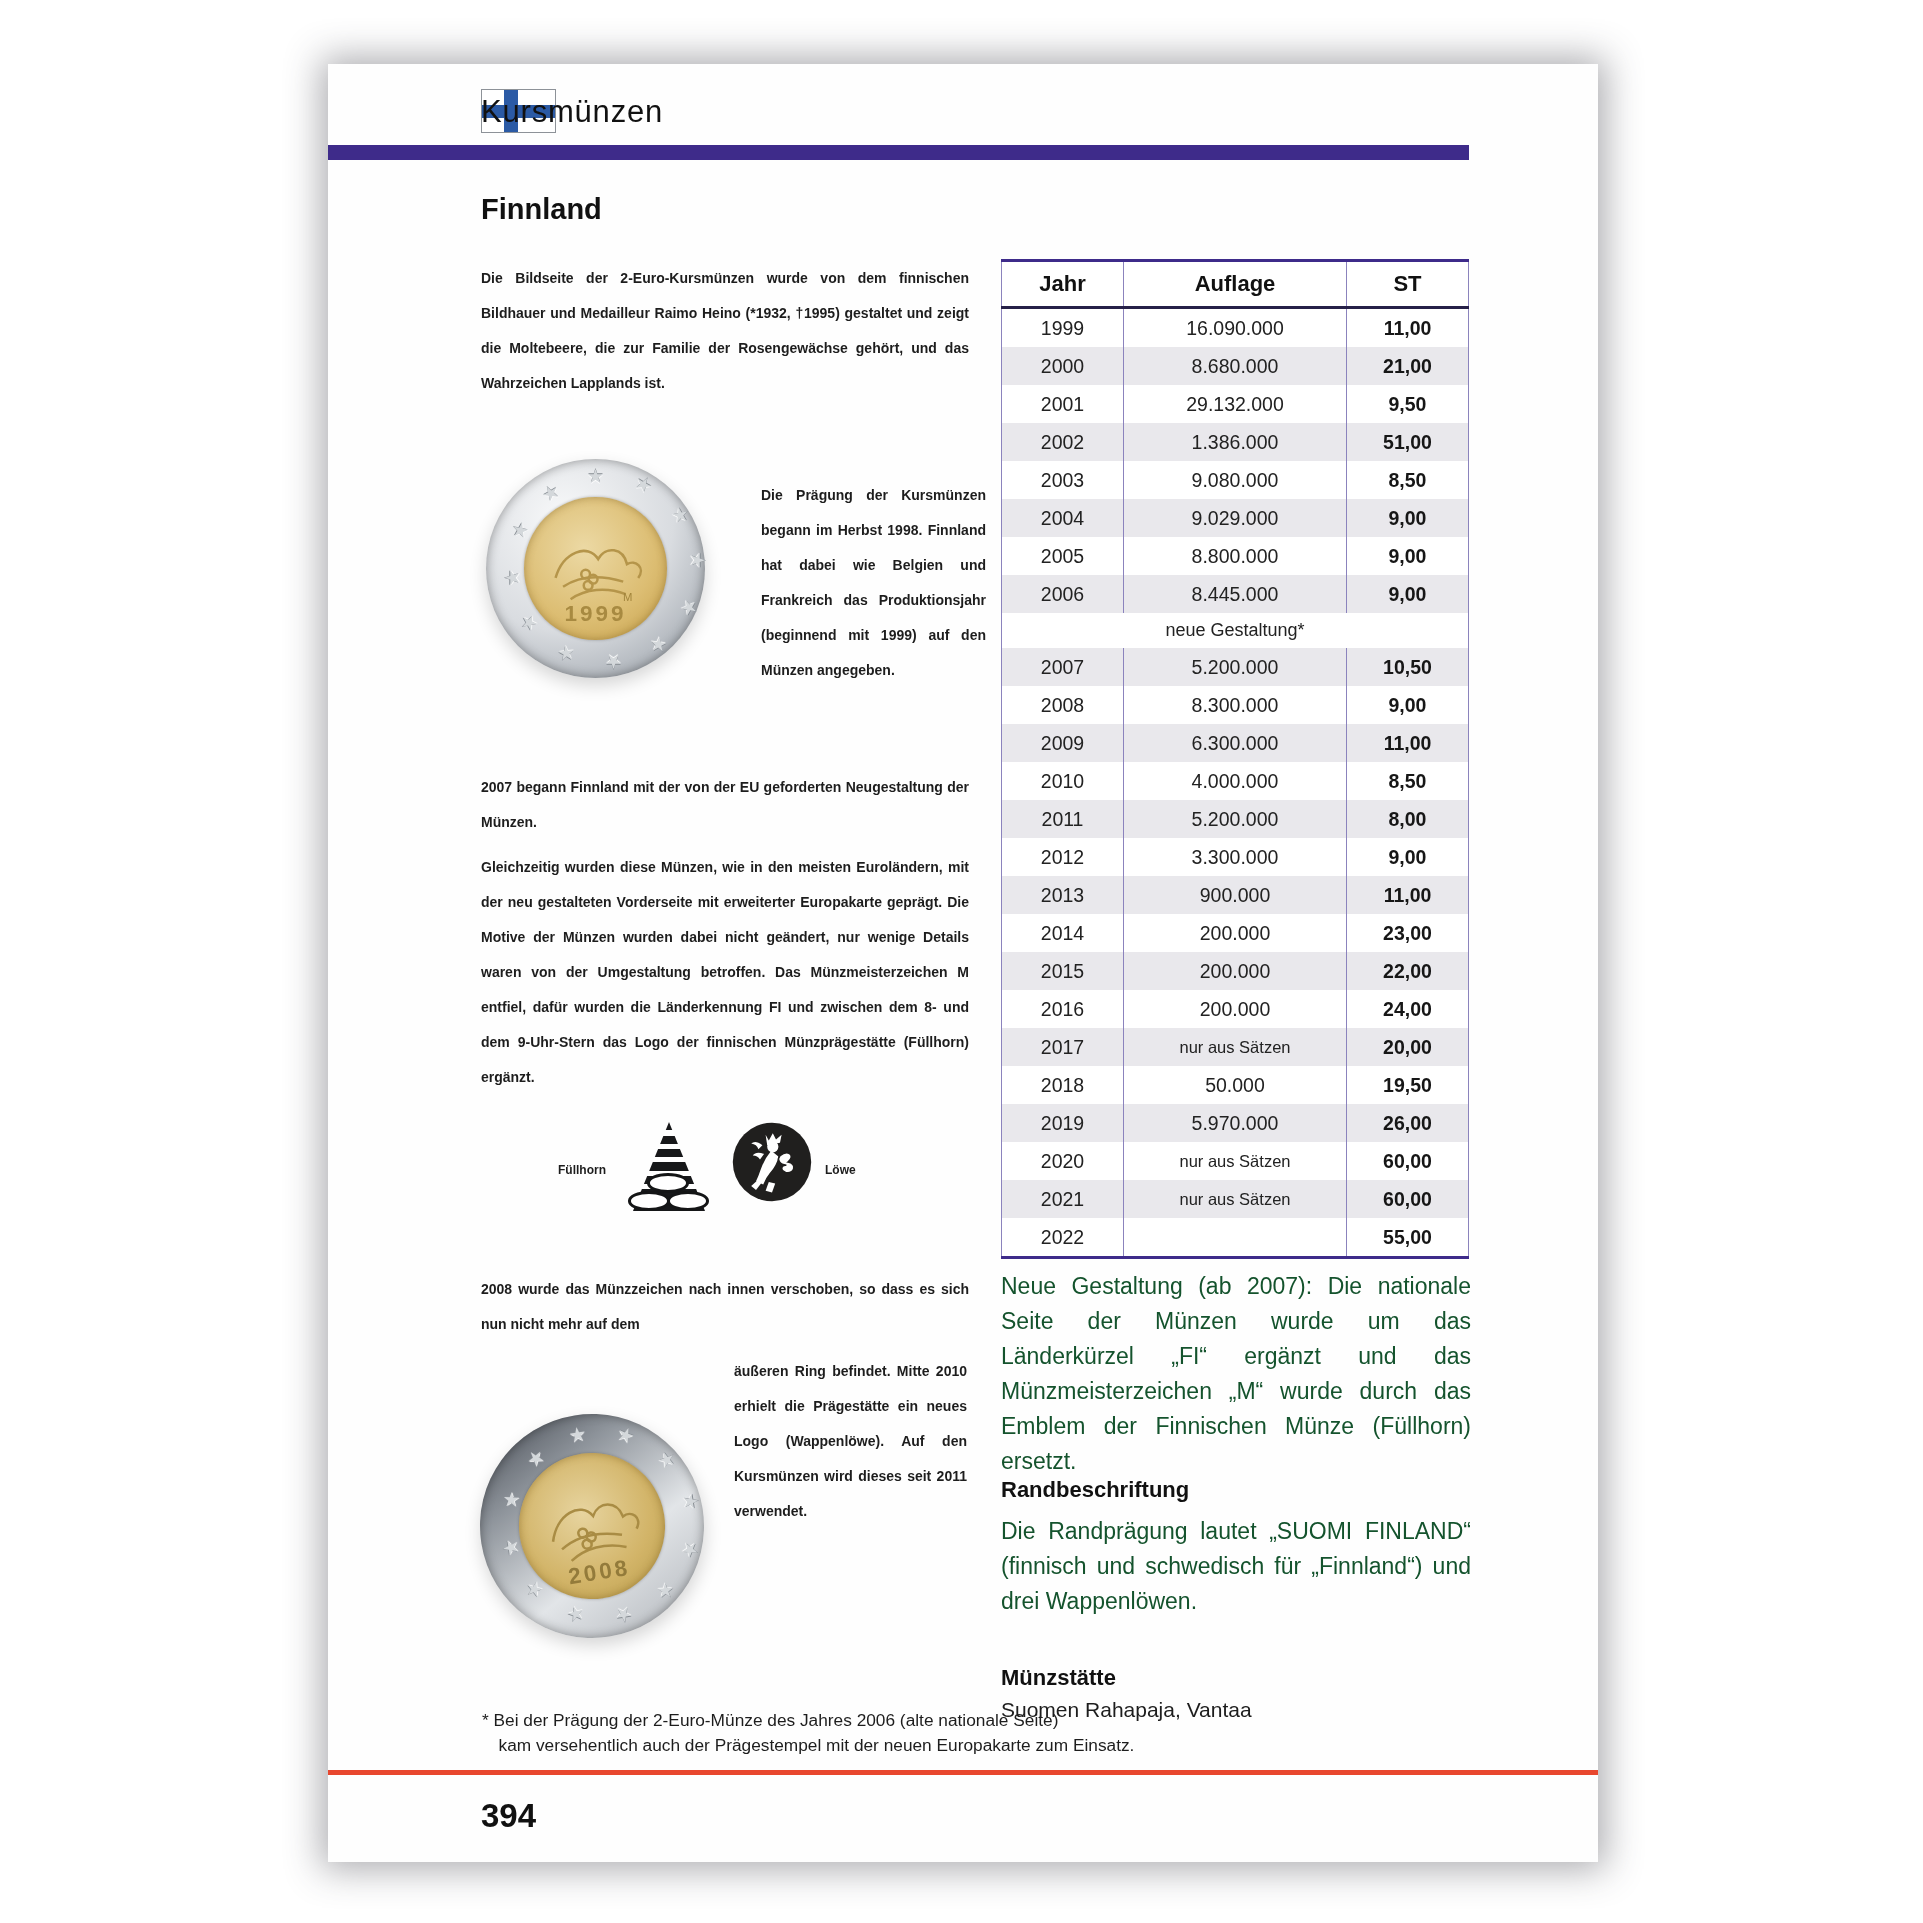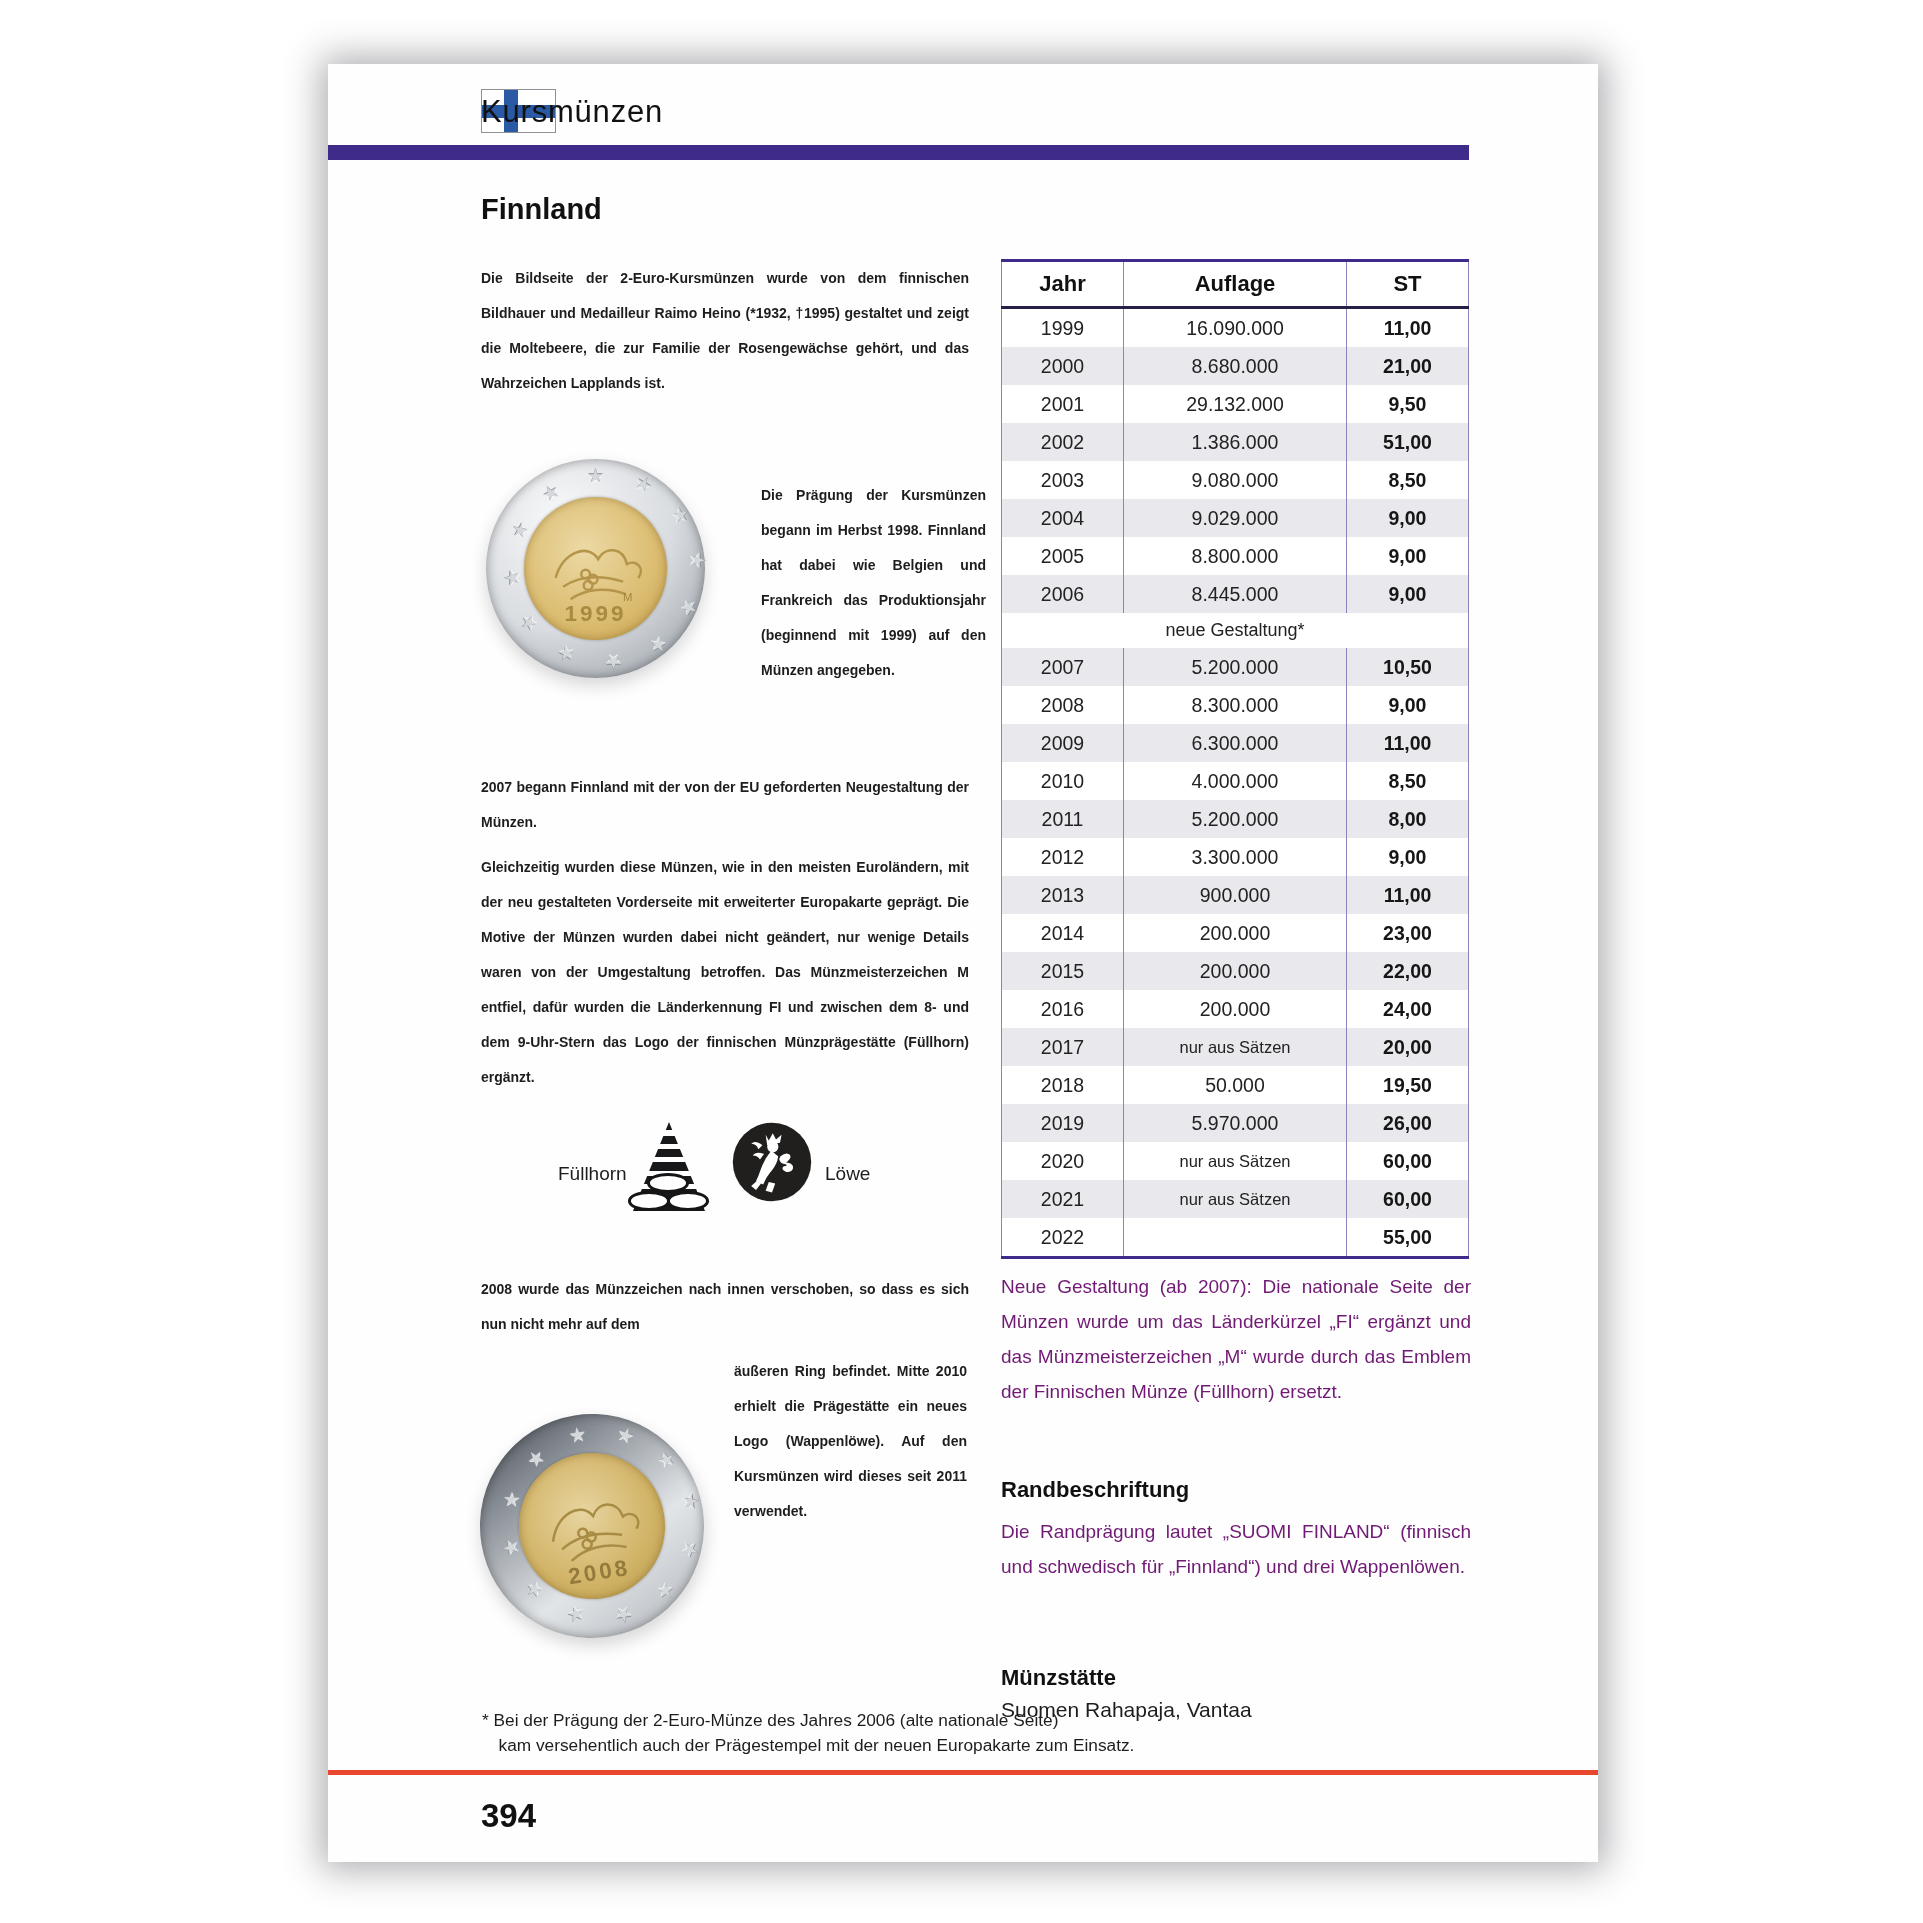--- a/index.html
+++ b/index.html
@@ -42,21 +42,21 @@
   #coin2 .coin-center{background:radial-gradient(circle at 45% 40%,#e7d49f,#d2b468 58%,#bda04f 92%);}
   .coin-year{position:absolute;bottom:9%;width:100%;text-align:center;font-size:22.5px;
         font-weight:bold;letter-spacing:3px;color:#a3853c;opacity:.9;}
   #coin2 .coin-year{color:#8d7536;}
   .coin-mintmark{position:absolute;right:24%;bottom:26%;font-size:11.3px;color:#a3853c;}
   .coin .star{position:absolute;left:50%;top:50%;font-size:19.5px;color:#d4d8db;
         text-shadow:0 -0.8px 0 #878d93,0 0.8px 0.8px #ffffff;line-height:0;
         transform:rotate(var(--a)) translateY(-93px) translateX(-50%);}
   .motif{position:absolute;inset:8% 6% 18% 6%;width:88%;}
   
-  .sym-label{position:absolute;font-size:19px;color:#1d1d1d;}
+  .sym-label{position:absolute;font-size:12px;color:#1d1d1d;font-weight:bold;}
   #fullhorn-label{left:230px;top:1099px;}
   #lion-label{left:497px;top:1099px;}
   #fullhorn{position:absolute;left:302px;top:1058px;width:78px;height:105px;}
   .fh-cone{position:absolute;left:3px;top:0;width:72px;height:89px;
         clip-path:polygon(50% 0,100% 100%,0 100%);
         background:repeating-linear-gradient(to bottom,#17181a 0 8.3px,#ffffff 8.3px 13.5px);}
   .fh-coin{position:absolute;width:42px;height:19.5px;border-radius:50%;
         background:#fff;border:3.8px solid #141516;box-sizing:border-box;}
   .fh-c1{left:16.5px;top:51px;}
   .fh-c2{left:-2.3px;top:69px;}
@@ -71,22 +71,22 @@
   .mint-table th{height:42px;font-size:22px;font-weight:bold;text-align:center;color:#111;}
   .mint-table thead tr{border-bottom:3px solid #262048;}
   .mint-table th + th{border-left:1.5px solid #8b83bd;}
   .mint-table td{height:36px;font-size:19.5px;text-align:center;color:#222;vertical-align:middle;}
   .mint-table td + td{border-left:1.5px solid #8b83bd;}
   .mint-table tbody tr:nth-child(even){background:#e9e8ec;}
   .mint-table td.st{font-weight:bold;color:#161616;}
   .mint-table td.small{font-size:16.5px;}
   .mint-table tr.sep td{height:33px;font-size:18px;}
   
-  .rc-para{position:absolute;left:673px;width:470px;font-size:19px;line-height:35px;
-        text-align:justify;hyphens:manual;-webkit-hyphens:manual;color:#701a75;}
+  .rc-para{position:absolute;left:673px;width:470px;font-size:23px;line-height:35px;
+        text-align:justify;hyphens:manual;-webkit-hyphens:manual;color:#14532d;}
   #rc-para1{top:1205px;}
   #rc-h1{position:absolute;left:673px;top:1413px;font-size:22px;font-weight:bold;color:#111;}
   #rc-para2{top:1450px;}
   #rc-h2{position:absolute;left:673px;top:1601px;font-size:22px;font-weight:bold;color:#111;}
   #rc-mint{position:absolute;left:673px;top:1634px;font-size:21px;color:#1d1d1d;}
   
   #footnote{position:absolute;left:154px;top:1644px;width:691px;font-size:17.3px;
         line-height:25px;color:#1d1d1d;}
   #footnote .fn2{padding-left:16.5px;}
   #rule{position:absolute;left:0;top:1706px;width:1270px;height:4.5px;background:#e8472e;}

